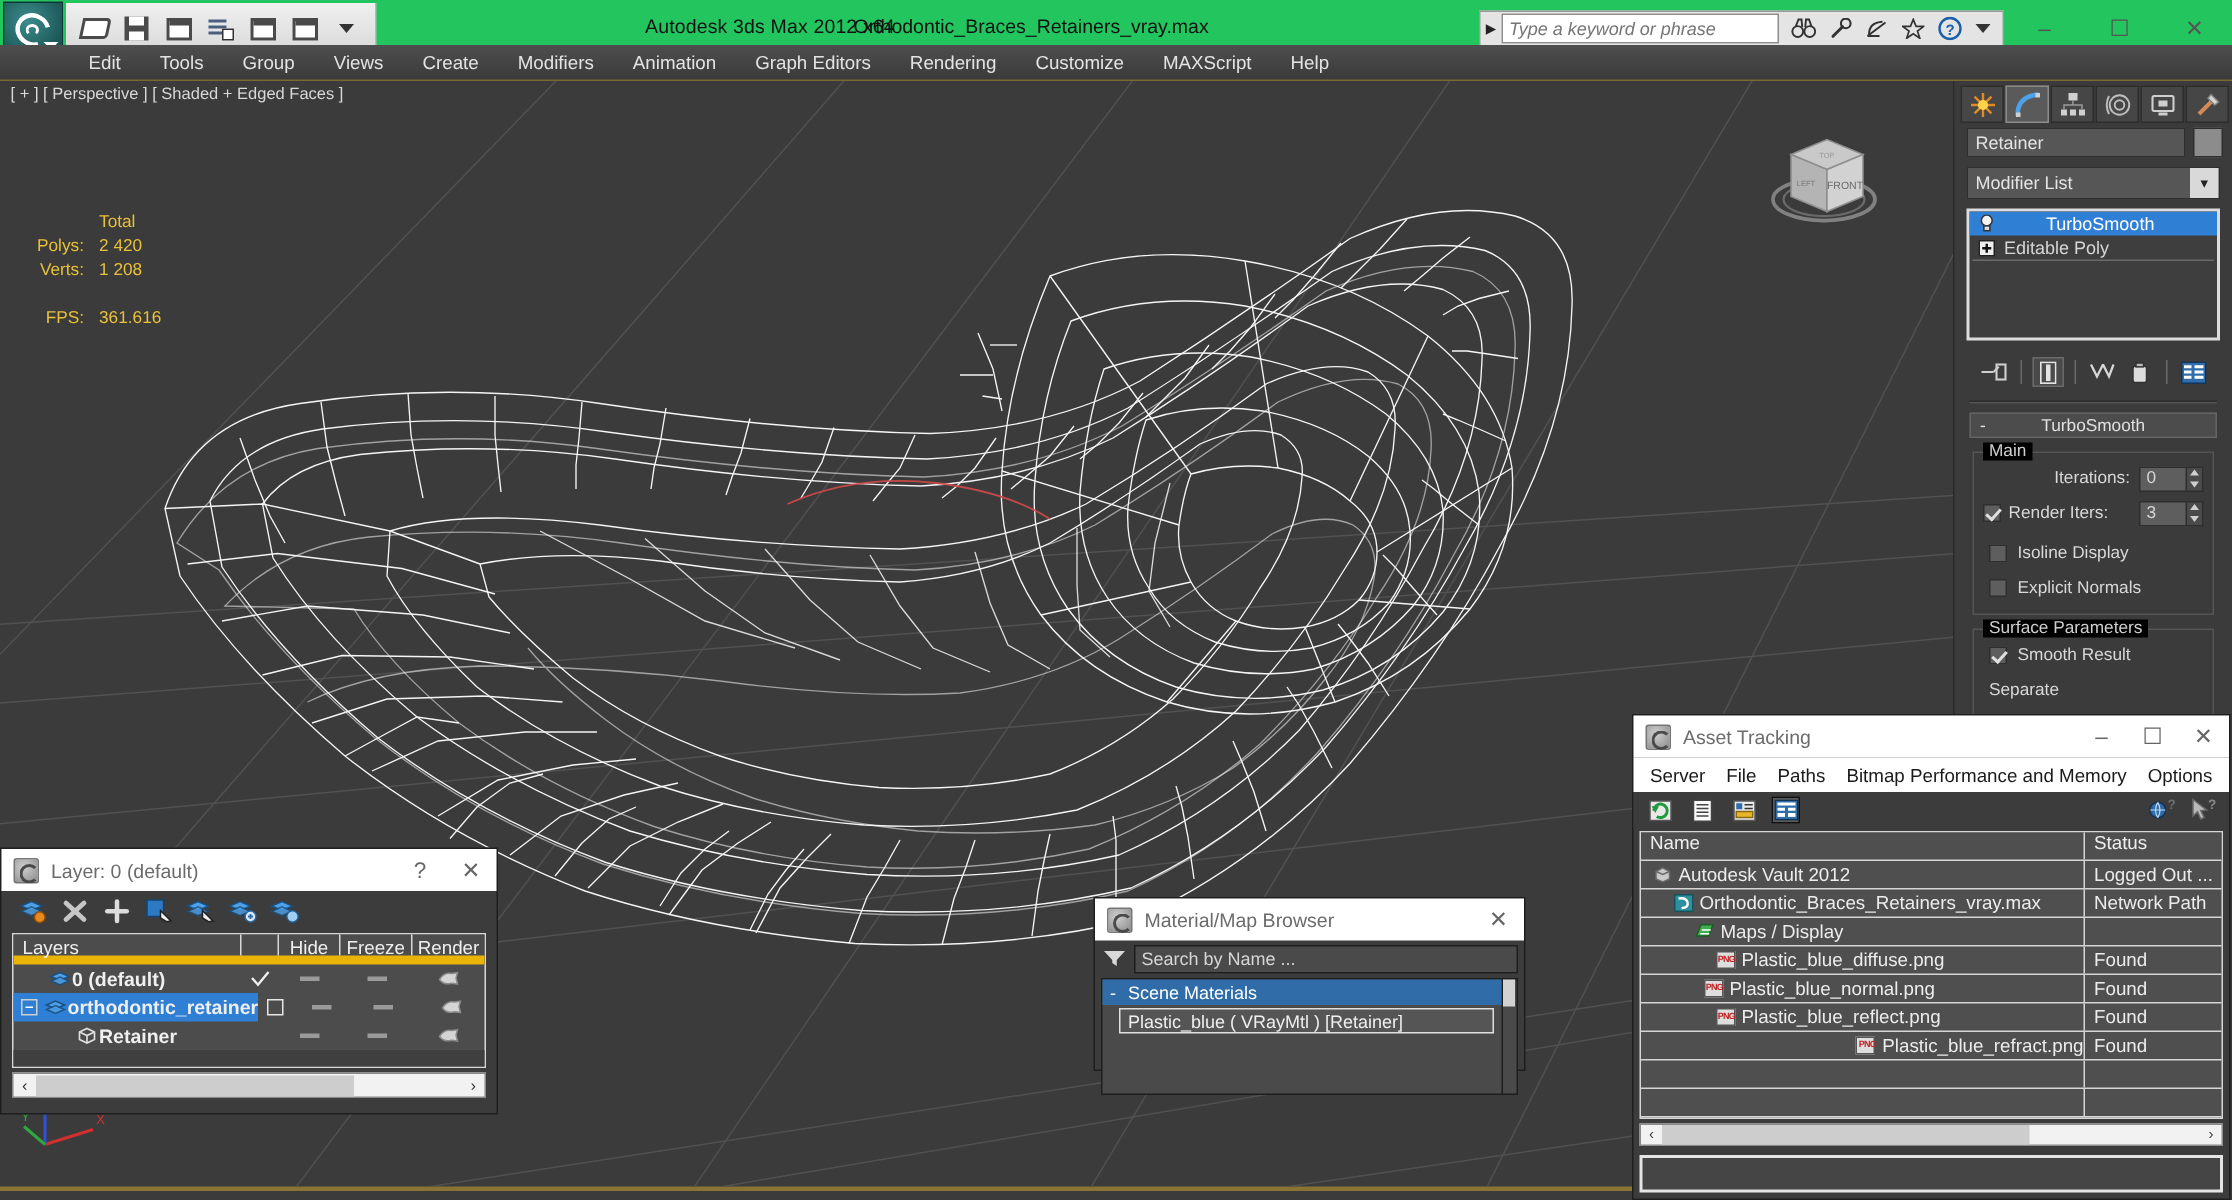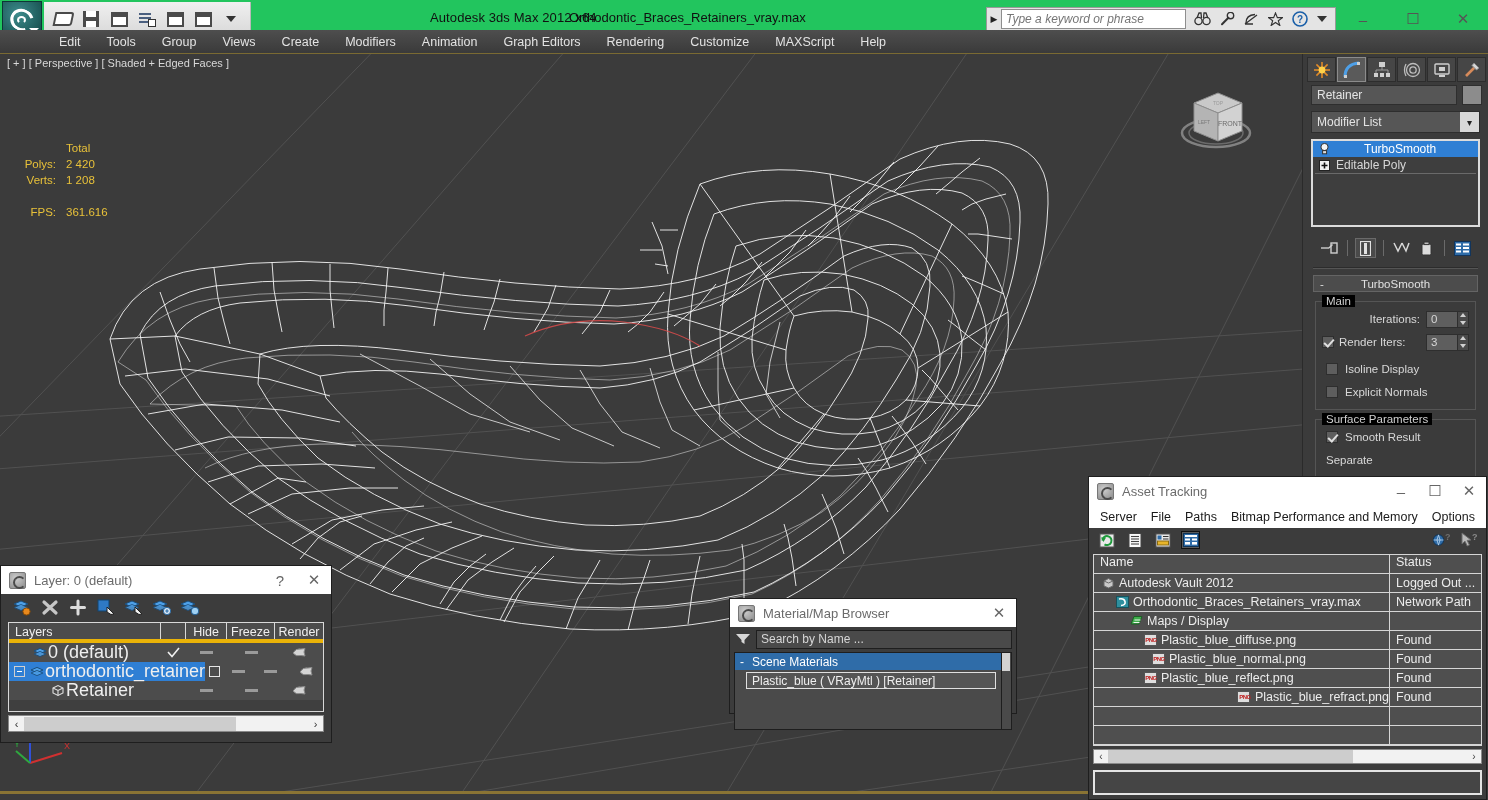--- a/index.html
+++ b/index.html
@@ -251,27 +251,27 @@
   .mb-item { margin: 2px 5px 0 11px; height: 17px; background: #555; border: 1px solid #e0e0e0;
              color: #efefef; font-size: 12px; display: flex; align-items: center; padding-left: 5px; }
   .mb-sb { width: 10px; background: #4a4a4a; border: 1px solid #1e1e1e; border-left: none; position: relative; }
   .mb-sb .t { position: absolute; left: 0; top: 0; width: 8px; height: 18px; background: #d2d2d2; }
 
   
   #layerDlg { left: 0px; top: 565px; width: 332px; height: 178px; }
   .ly-toolbar { height: 26px; display: flex; align-items: center; gap: 6px; padding-left: 10px; }
   .ly-tb { width: 22px; height: 20px; display:flex; align-items:center; justify-content:center; }
   .ly-grid { margin: 2px 7px 0 7px; border: 1px solid #d8d8d8; background: #4c4c4c; }
-  .ly-hdr { display: flex; height: 20px; background: #4c4c4c; border-bottom: 4px solid #eab308; font-size: 12.5px; color: #efefef; }
+  .ly-hdr { display: flex; height: 20px; background: #4c4c4c; border-bottom: 6px solid #eab308; font-size: 12.5px; color: #efefef; }
   .ly-hdr .h1 { flex: 1; padding-left: 6px; line-height: 19px; border-right: 1px solid #d8d8d8; }
   .ly-hdr .h2 { width: 25px; border-right: 1px solid #d8d8d8; }
   .ly-hdr .h3 { width: 41px; text-align:center; line-height: 19px; border-right: 1px solid #d8d8d8; }
   .ly-hdr .h4 { width: 48px; text-align:center; line-height: 19px; border-right: 1px solid #d8d8d8; }
   .ly-hdr .h5 { width: 48px; text-align:center; line-height: 19px; }
-  .ly-row { display: flex; height: 19px; font-size: 18px; color: #efefef; }
+  .ly-row { display: flex; height: 19px; font-size: 13px; color: #efefef; font-weight: bold; }
   .ly-row .r1 { flex: 1; display: flex; align-items: center; }
   .ly-row .r2 { width: 25px; display:flex; align-items:center; justify-content:center; }
   .ly-row .r3, .ly-row .r4 { width: 41px; display:flex; align-items:center; justify-content:center; }
   .ly-row .r4 { width: 48px; }
   .ly-row .r5 { width: 48px; display:flex; align-items:center; justify-content:center; }
   .ly-row.sel .r1 { background: #2f7fd4; }
   .dash { width: 13px; height: 3px; background: #9a9a9a; }
   .ly-scroll { margin: 0 7px 0 7px; height: 17px; background: #f2f2f2; border: 1px solid #888;
                display:flex; align-items:center; }
   .ly-scroll .ar { width: 15px; text-align:center; color:#333; font-size:11px; }
@@ -1075,21 +1075,21 @@
               <span class="rico">
                 <span class="png-ico">
                   <span>PNG</span>
                 </span>
               </span>
               <span>Plastic_blue_diffuse.png</span>
             </div>
             <div class="c2">Found</div>
           </div>
           <div class="at-row">
-            <div class="c1" style="padding-left: 56px;">
+            <div class="c1" style="padding-left: 40px;">
               <span class="rico">
                 <span class="png-ico">
                   <span>PNG</span>
                 </span>
               </span>
               <span>Plastic_blue_normal.png</span>
             </div>
             <div class="c2">Found</div>
           </div>
           <div class="at-row">

